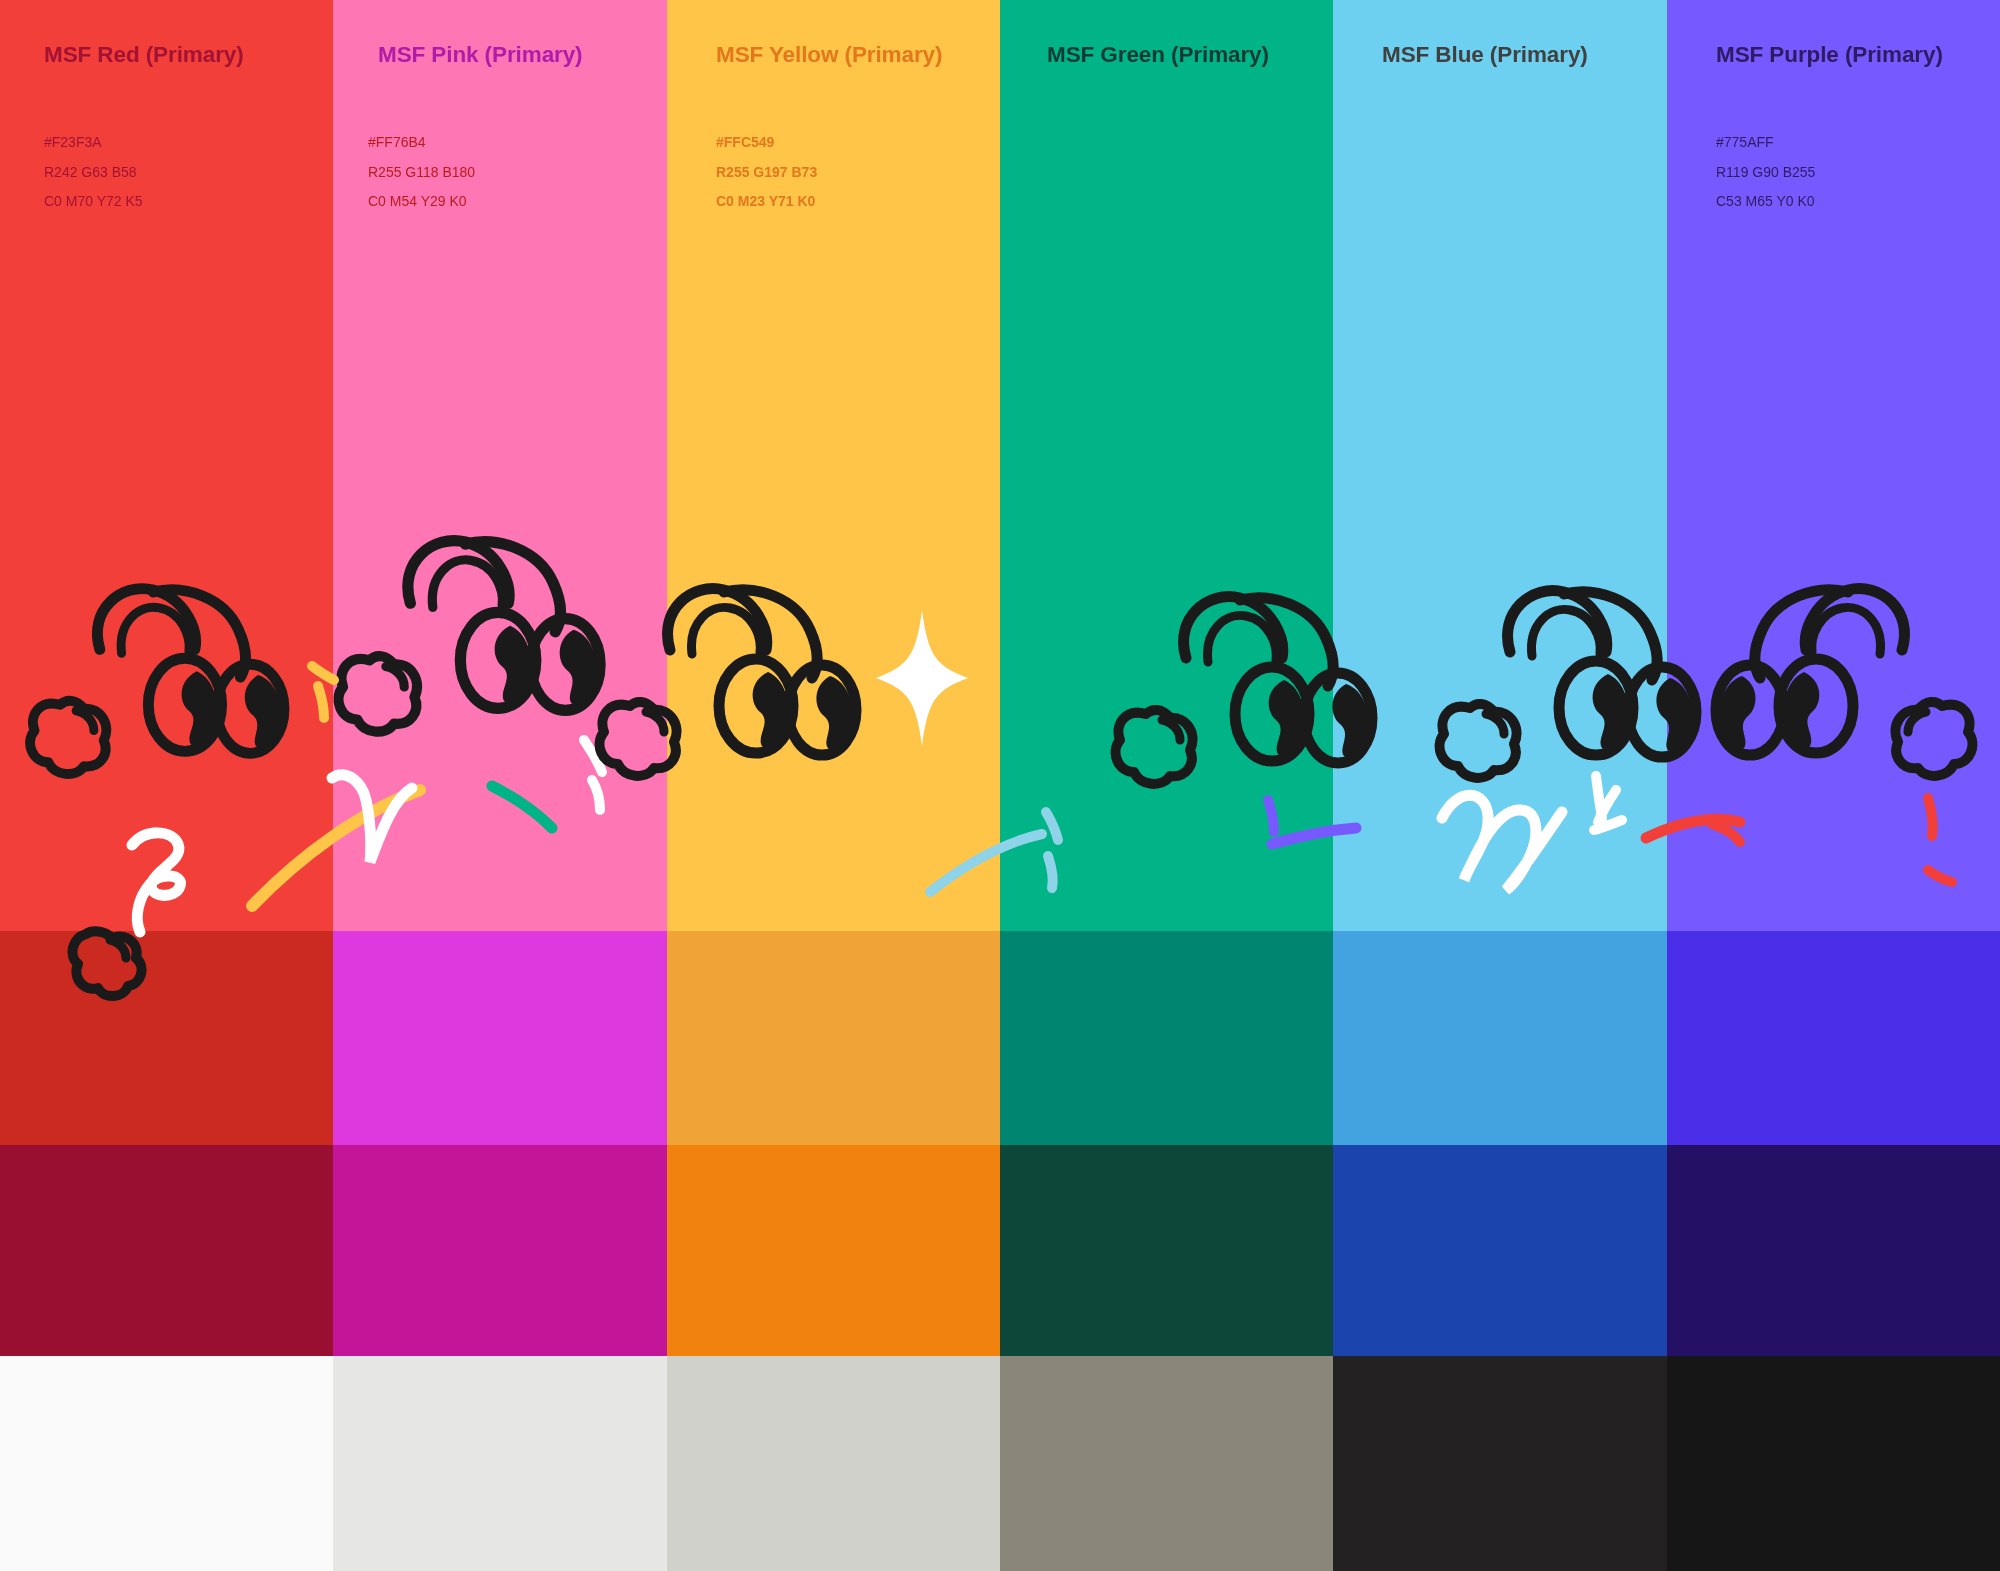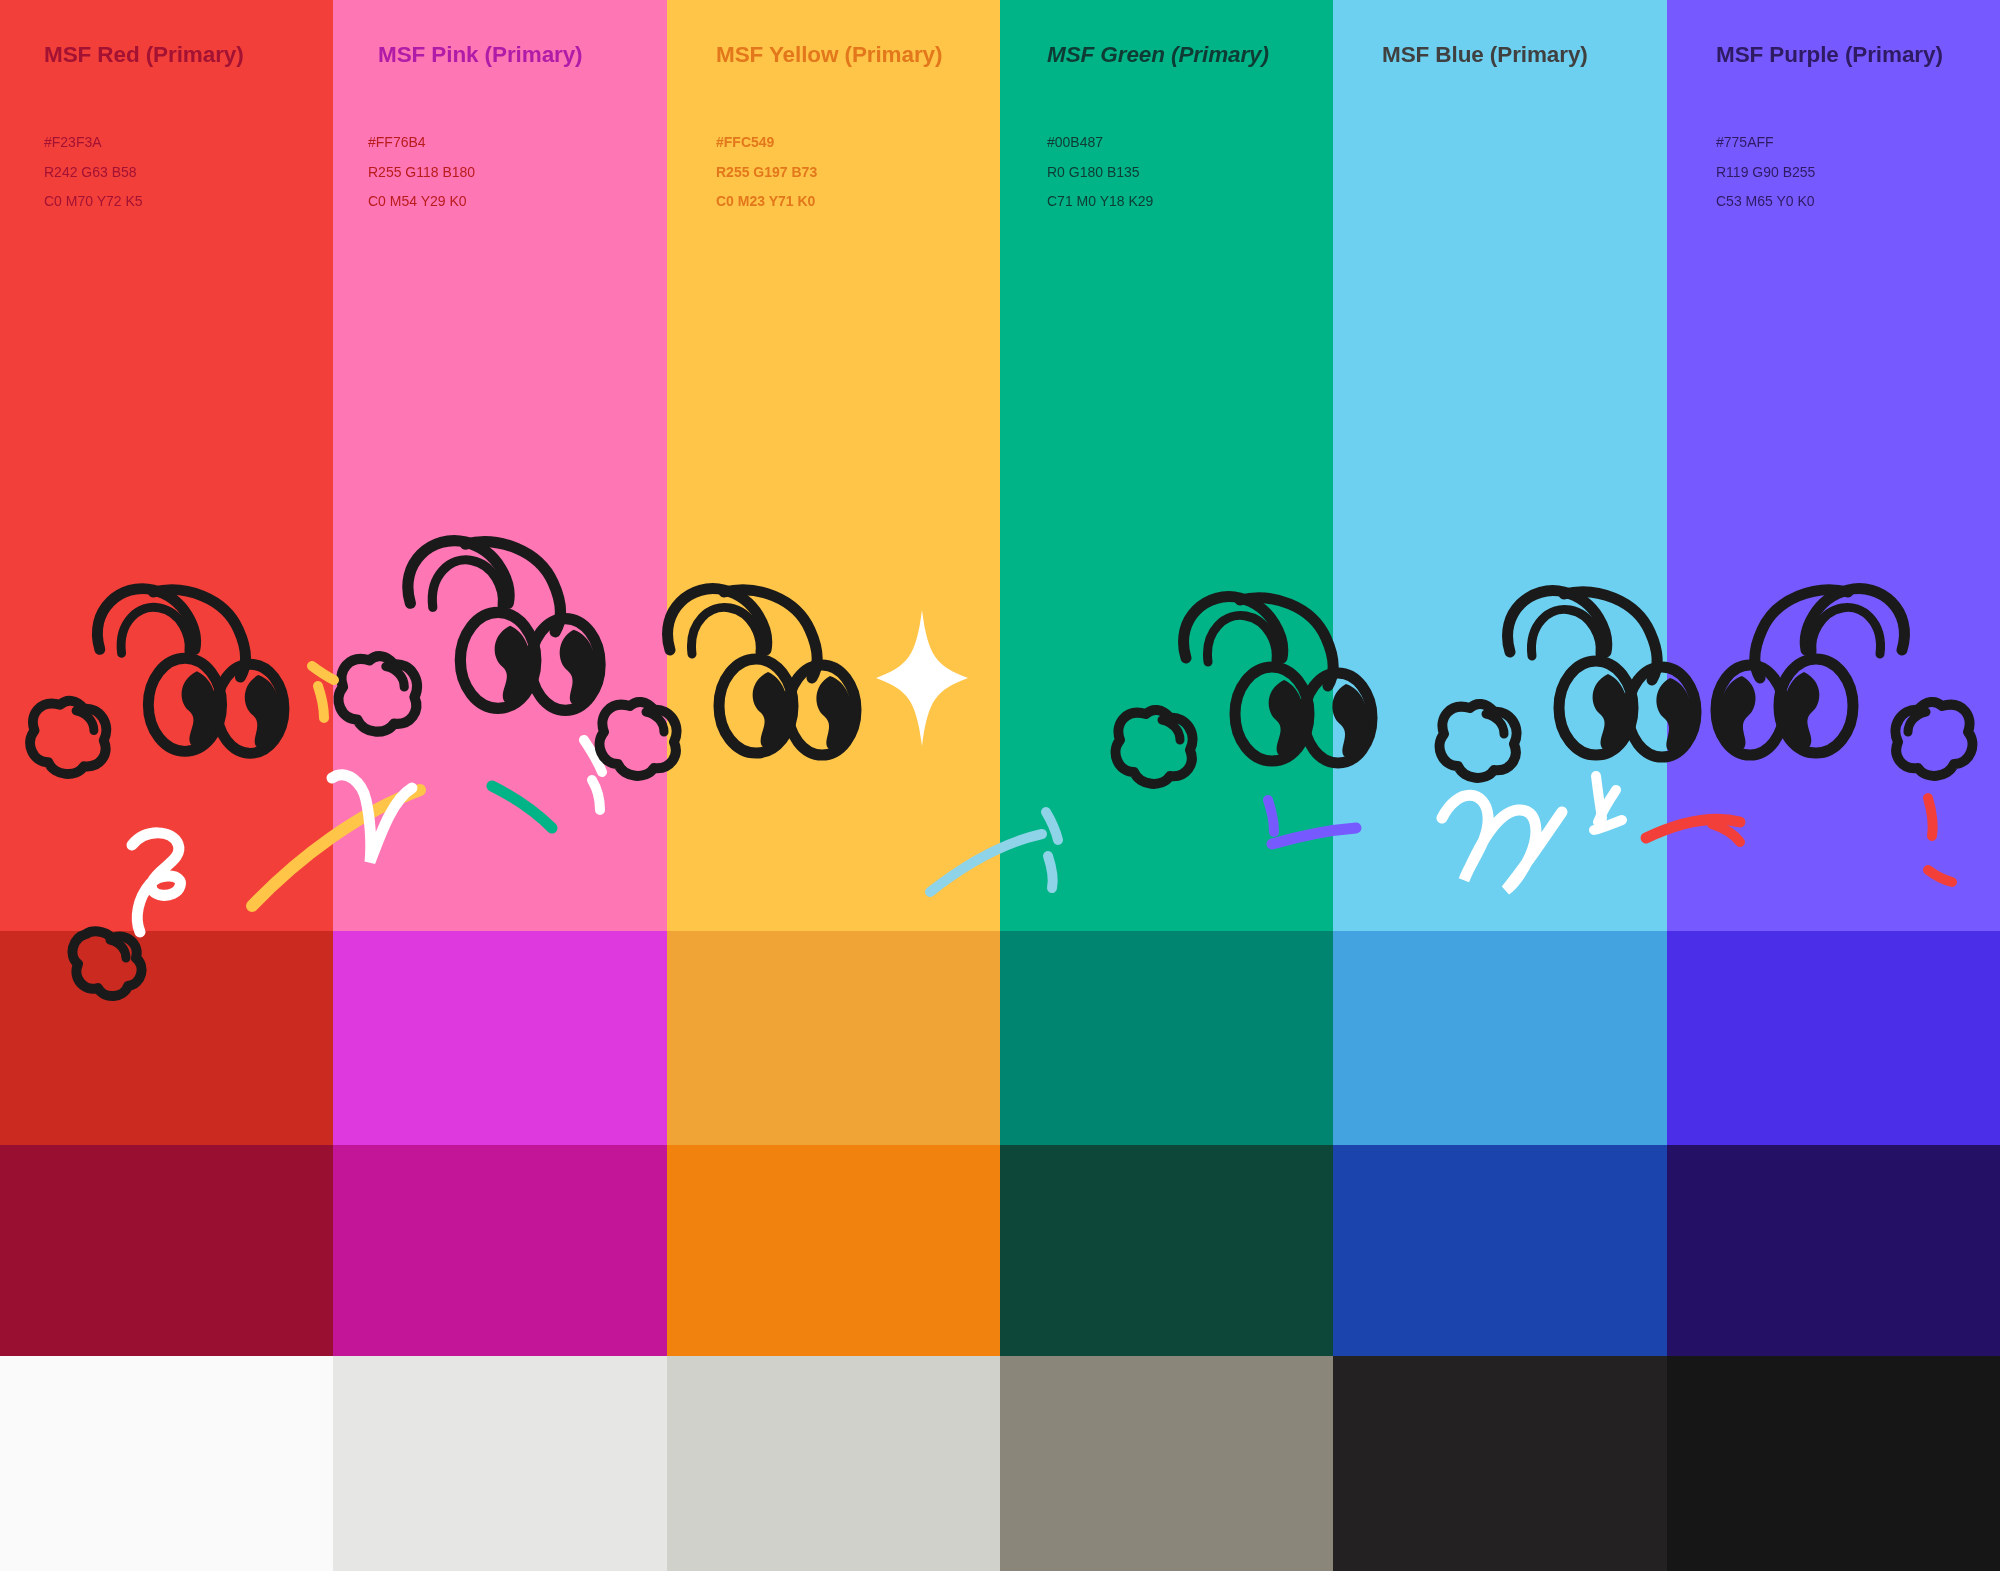--- a/index.html
+++ b/index.html
@@ -109,26 +109,21 @@
     <div>C0 M54 Y29 K0</div>
   </div>
 
   <div class="swatch-label" style="left: 716px; color: rgb(227, 119, 27);">MSF Yellow (Primary)</div>
   <div class="swatch-values" style="left: 716px; color: rgb(227, 119, 27); font-weight: bold;">
     <div>#FFC549</div>
     <div>R255 G197 B73</div>
     <div>C0 M23 Y71 K0</div>
   </div>
 
-  <div class="swatch-label" style="left: 1047px; color: rgb(14, 59, 51); font-style: italic;">MSF Green (Primary)</div>
-  <div class="swatch-values" style="left: 1047px; color: rgb(14, 59, 51);">
-    <div>#00B487</div>
-    <div>R0 G180 B135</div>
-    <div>C71 M0 Y18 K29</div>
-  </div>
+  <div class="swatch-label" style="left: 1047px; color: rgb(14, 59, 51);">MSF Green (Primary)</div>
 
   <div class="swatch-label" style="left: 1382px; color: #404040;">MSF Blue (Primary)</div>
 
   <div class="swatch-label" style="left: 1716px; color: rgb(46, 27, 99);">MSF Purple (Primary)</div>
   <div class="swatch-values" style="left: 1716px; color: rgb(46, 27, 99);">
     <div>#775AFF</div>
     <div>R119 G90 B255</div>
     <div>C53 M65 Y0 K0</div>
   </div>
 

